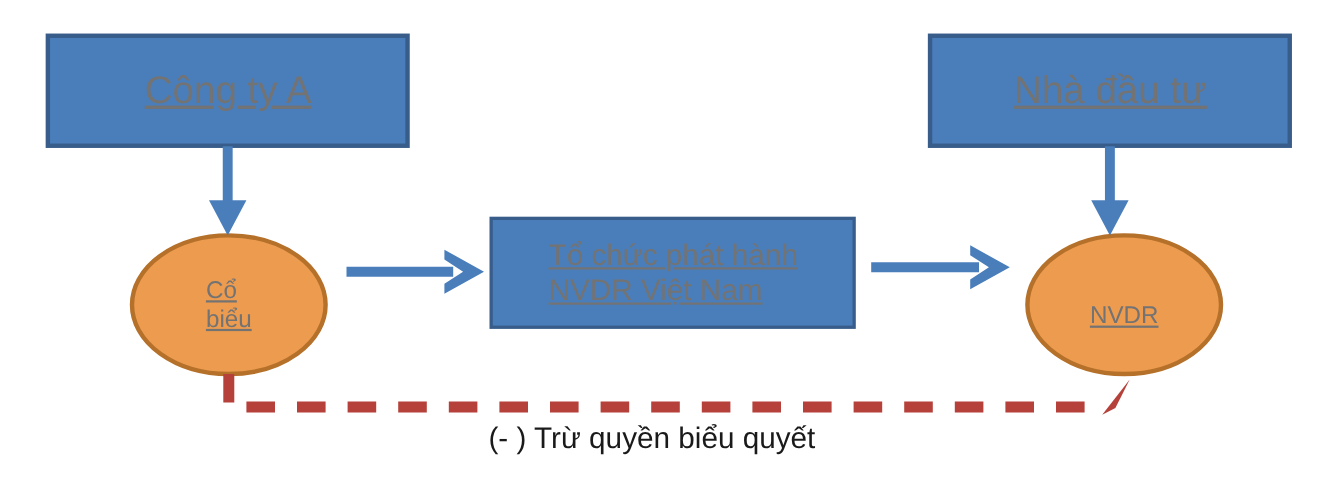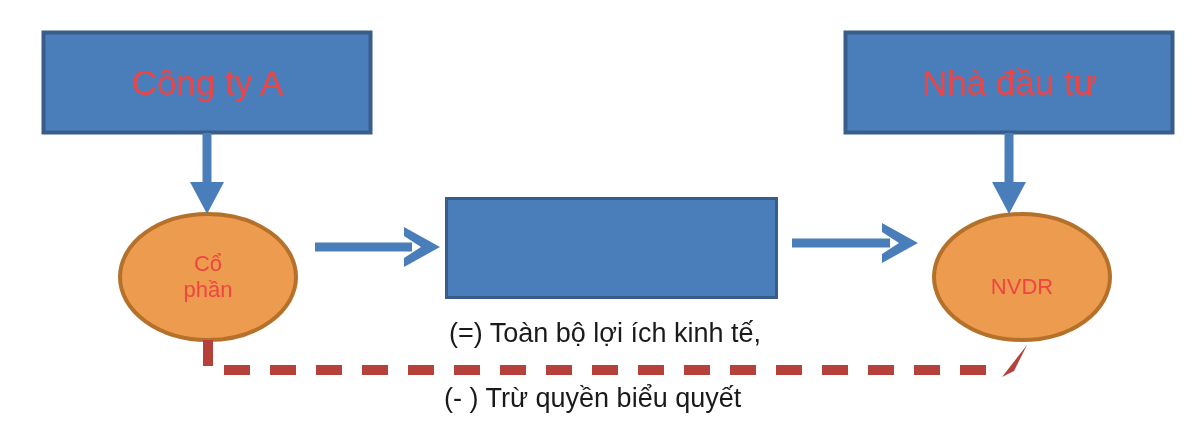--- a/index.html
+++ b/index.html
@@ -22,25 +22,25 @@
     left: 0;
     top: 0;
     width: 1200px;
     height: 444px;
   }
   .node-text {
     position: absolute;
     display: flex;
     align-items: center;
     justify-content: center;
-    text-align: center;
-    color: #ef4444;
+    color: #737373;
     pointer-events: none;
     line-height: 1.18;
     white-space: pre-line;
+    text-decoration: underline;
   }
   .box-label {
     font-size: 35px;
   }
   .box-label-small {
     font-size: 27px;
   }
   .ellipse-label {
     font-size: 22px;
   }
@@ -93,22 +93,23 @@
       <polygon points="1002,377 1027,345 1014,371" fill="#B5413A"></polygon>
     </g>
 
   </svg>
 
   <div class="node-text box-label" style="left:43px; top:32px; width:329px; height:102px;">Công ty A</div>
 
   <div class="node-text box-label" style="left:845px; top:32px; width:329px; height:102px;">Nhà đầu tư</div>
 
   <div class="node-text ellipse-label" style="left:120px; top:214px; width:176px; height:126px;">Cổ
-phần</div>
+biểu</div>
 
+  <div class="node-text box-label-small" style="left:446px; top:198px; width:332px; height:101px;">Tổ chức phát hành
+NVDR Việt Nam</div>
 
   <div class="node-text ellipse-label" style="left:934px; top:224px; width:176px; height:126px;">NVDR</div>
 
-  <div class="annot" style="left:449px; top:318px;">(=) Toàn bộ lợi ích kinh tế,</div>
 
   <div class="annot" style="left:444px; top:383px;">(- ) Trừ quyền biểu quyết</div>
 
 </div>
 
 </body></html>

